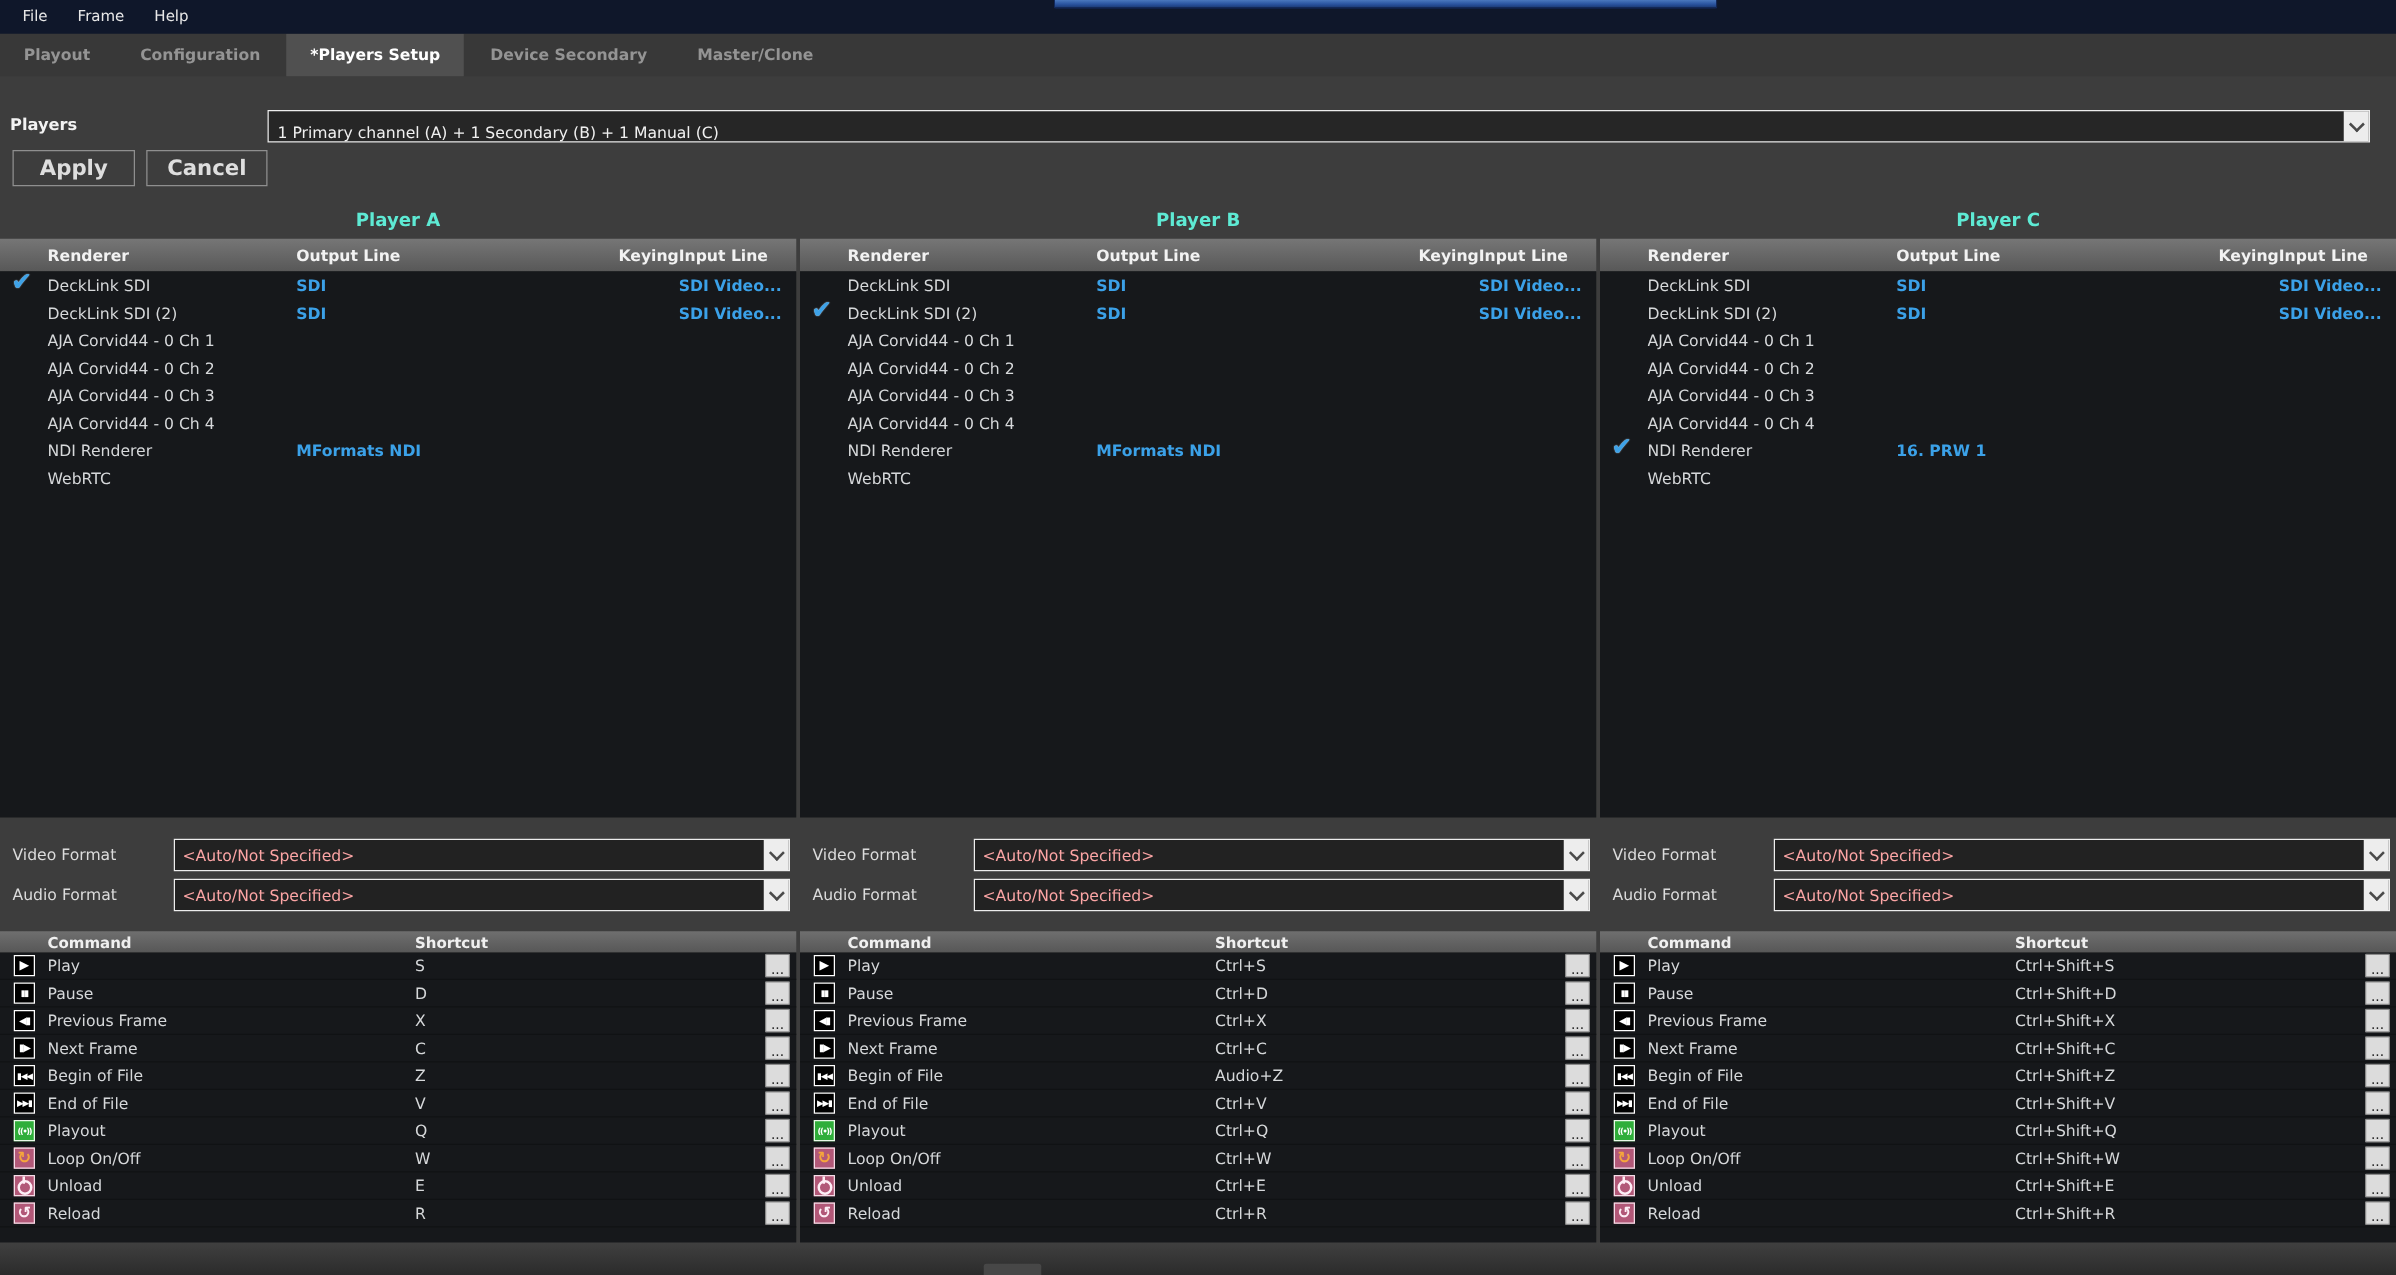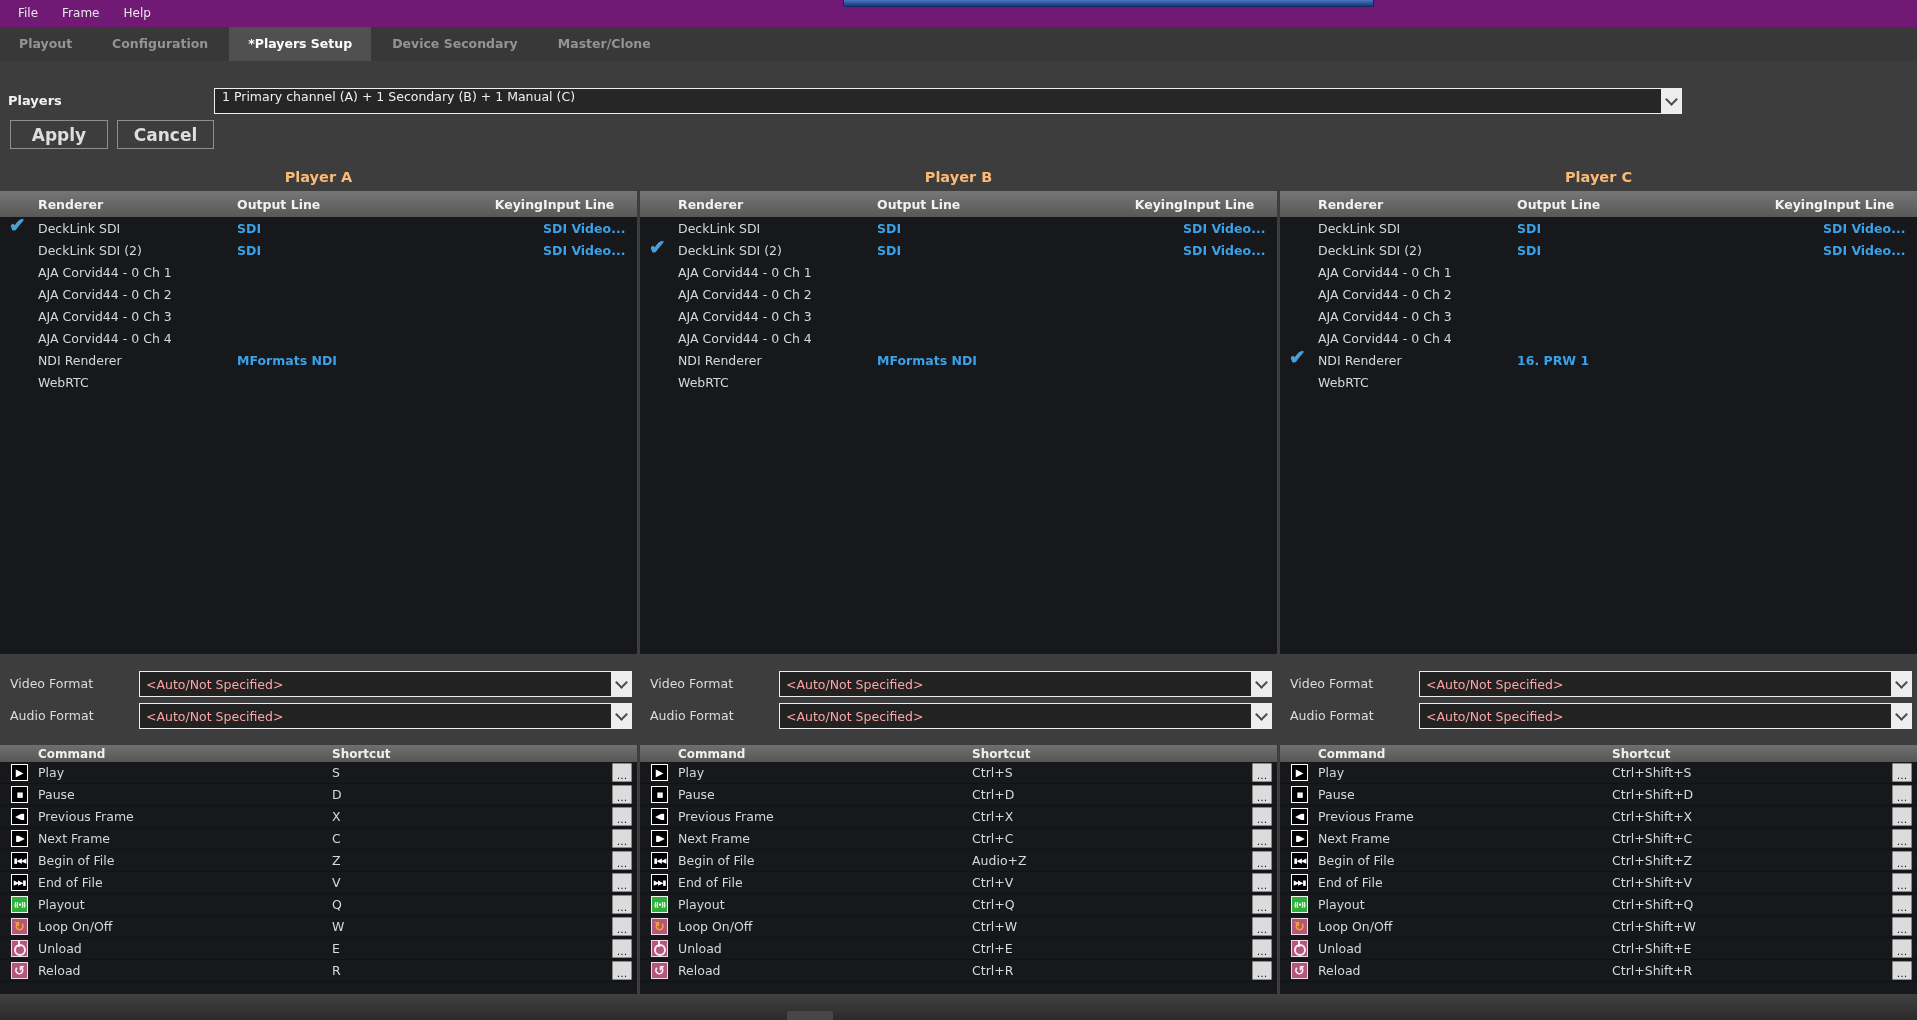--- a/index.html
+++ b/index.html
@@ -2,43 +2,43 @@
 <html><head>
 <meta charset="utf-8">
 <style>
   html,body{margin:0;padding:0}
   body{
     width:1917px;height:1020px;position:relative;overflow:hidden;
     background:#3d3d3d;font-family:"DejaVu Sans",sans-serif;color:#d8d8d8;
     -webkit-font-smoothing:antialiased;
   }
   
-  .menubar{position:absolute;top:0;left:0;right:0;height:27px;background:#701a75;display:flex;align-items:center;padding-left:6px;z-index:3}
+  .menubar{position:absolute;top:0;left:0;right:0;height:27px;background:#0f172a;display:flex;align-items:center;padding-left:6px;z-index:3}
   .menu-item{color:#e8e8e8;font-size:12px;padding:0 12px;line-height:27px;cursor:default}
   .blue-strip{position:absolute;left:843px;top:0;width:531px;height:7px;background:linear-gradient(180deg,#4a78bd 0%,#2a54a0 55%,#1b3a74 100%);border:1px solid #13295c;border-top:none;border-radius:0 0 2px 2px;box-sizing:border-box;z-index:4}
   
   .tabbar{position:absolute;top:27px;left:0;right:0;height:34px;background:#383838;display:flex;align-items:stretch;z-index:2}
   .tab{padding:0 19px;line-height:34px;font-size:12.5px;font-weight:bold;color:#949494;margin-right:2px;white-space:nowrap}
   .tab.active{background:#505050;color:#ffffff}
   .clock{position:absolute;top:27px;right:7px;height:34px;display:flex;align-items:center;gap:13px;font-weight:bold}
   .clock .zone{font-size:12px}
   .clock .t{font-size:15px;letter-spacing:.5px}
   
   .players-label{position:absolute;left:8px;top:88px;height:26px;line-height:26px;font-size:13px;font-weight:bold;color:#f2f2f2}
-  .players-combo{position:absolute;left:214px;top:88px;width:1468px;height:26px;background:#262626;border:1px solid #ededed;box-sizing:border-box;display:flex;align-items:flex-start;font-size:12.5px;color:#f0f0f0;padding-left:7px;cursor:default}
+  .players-combo{position:absolute;left:214px;top:88px;width:1682px;height:26px;background:#262626;border:1px solid #ededed;box-sizing:border-box;display:flex;align-items:flex-end;font-size:12.5px;color:#f0f0f0;padding-left:7px;cursor:default}
   .combo-chev{position:absolute;right:0;top:0;bottom:0;width:20px;background:#ededed;display:flex;align-items:center;justify-content:center}
   .arrow-down{width:7px;height:7px;border-right:2px solid #4a4a4a;border-bottom:2px solid #4a4a4a;transform:rotate(45deg);margin-top:-3px}
   
   .btn{position:absolute;top:120px;height:29px;border:1px solid #8f8f8f;background:transparent;color:#dedede;font-size:17px;font-weight:bold;display:flex;align-items:center;justify-content:center;box-sizing:border-box}
   .btn-apply{left:10px;width:98px}
   .btn-cancel{left:117px;width:97px}
   
   .panels{position:absolute;top:163px;left:0;width:1917px;display:grid;grid-template-columns:637px 637px 637px;column-gap:3px}
   .panel{position:relative;width:637px}
-  .panel-title{height:28px;line-height:28px;text-align:center;font-size:14.5px;font-weight:bold;color:#fdba74}
+  .panel-title{height:28px;line-height:28px;text-align:center;font-size:14.5px;font-weight:bold;color:#5eead4}
   .rgrid{display:grid;grid-template-columns:38px 199px 180px 126px auto;align-items:center}
   .rheader{height:26px;background:linear-gradient(#767676,#585858);font-weight:bold;font-size:12.5px;color:#f2f2f2}
   .rheader .hk{text-align:right;}
   .rbody{height:437px;background:#16181b;overflow:hidden}
   .rrow{height:22px;font-size:12.5px;color:#d6d8da}
   .cell{white-space:nowrap;overflow:hidden}
   .blue{color:#3ba1e8;font-weight:bold}
   .cb{width:15px;height:15px;background:#9ba1a8;margin-left:12px;border-radius:2px;position:relative;box-shadow:inset 0 0 0 1px #7d8288}
   .cb .check{position:absolute;left:-3px;top:-8px;font-size:20px;color:#3da2e8;text-shadow:0 0 1px #dff0ff;font-weight:bold}
   

